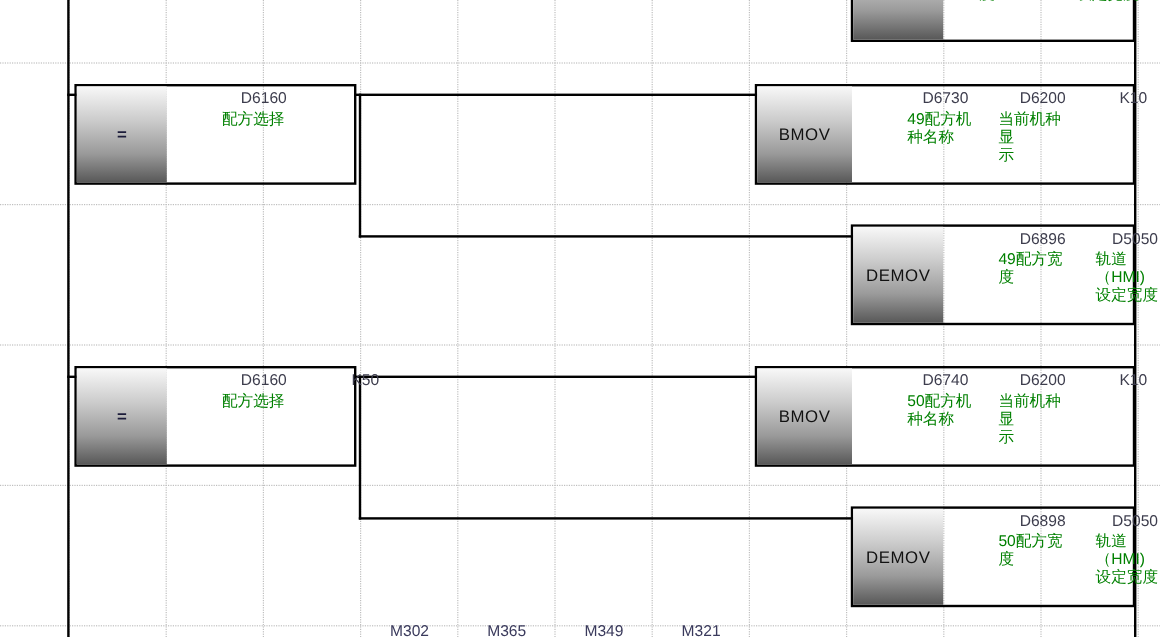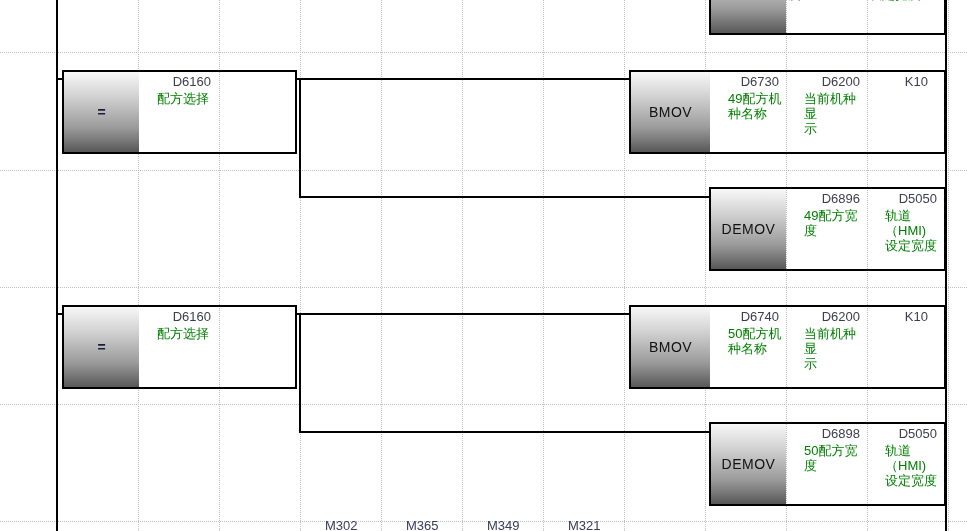--- a/index.html
+++ b/index.html
@@ -15,21 +15,21 @@
   .wire{position:absolute;background:#000;}
   
   .block{position:absolute;border:2px solid #000;background:transparent;box-sizing:border-box;}
   .grad{
     position:absolute;left:0;top:0;bottom:0;
     background:linear-gradient(to bottom,#f8f8f8 0%,#cccccc 35%,#9a9a9a 70%,#585858 100%);
     display:flex;align-items:center;justify-content:center;
   }
   .opsym{font-size:14px;font-weight:bold;color:#1c1c3a;}
   .inst{font-size:14px;color:#111;letter-spacing:0.5px;}
-  .cell{position:absolute;top:0;bottom:0;overflow:visible;}
+  .cell{position:absolute;top:0;bottom:0;overflow:visible;margin-left:28px;}
   .dev{
     padding-top:3px;padding-right:7px;text-align:right;
     font-size:13px;line-height:14px;color:#3d3d4d;
   }
   .cmt{
     margin-top:2px;padding-left:18px;text-align:left;
     font-size:13px;line-height:15px;color:#008000;white-space:pre-line;
   }
   .cmt-tail{position:absolute;left:0;top:34px;padding-left:2px;font-size:13px;line-height:15px;color:#008000;white-space:pre-line;}
   .mlabel{position:absolute;top:518px;font-size:13px;color:#3a3a5c;}
@@ -126,20 +126,23 @@
   <div class="wire" style="left:299px;top:431px;width:412px;height:2px"></div>
 
   <div class="block" style="left:62px;top:305px;width:235px;height:84px">
     <div class="grad" style="width:75px">
       <span class="opsym">=</span>
     </div>
     <div class="cell" style="left:75px;width:79px">
       <div class="dev">D6160</div>
       <div class="cmt">配方选择</div>
     </div>
+    <div class="cell" style="left:154px;width:77px">
+      <div class="dev">K50</div>
+    </div>
   </div>
 
   <div class="block" style="left:629px;top:305px;width:317px;height:84px">
     <div class="grad" style="width:79px">
       <span class="inst">BMOV</span>
     </div>
     <div class="cell" style="left:79px;width:76px">
       <div class="dev">D6740</div>
       <div class="cmt">50配方机
 种名称</div>

